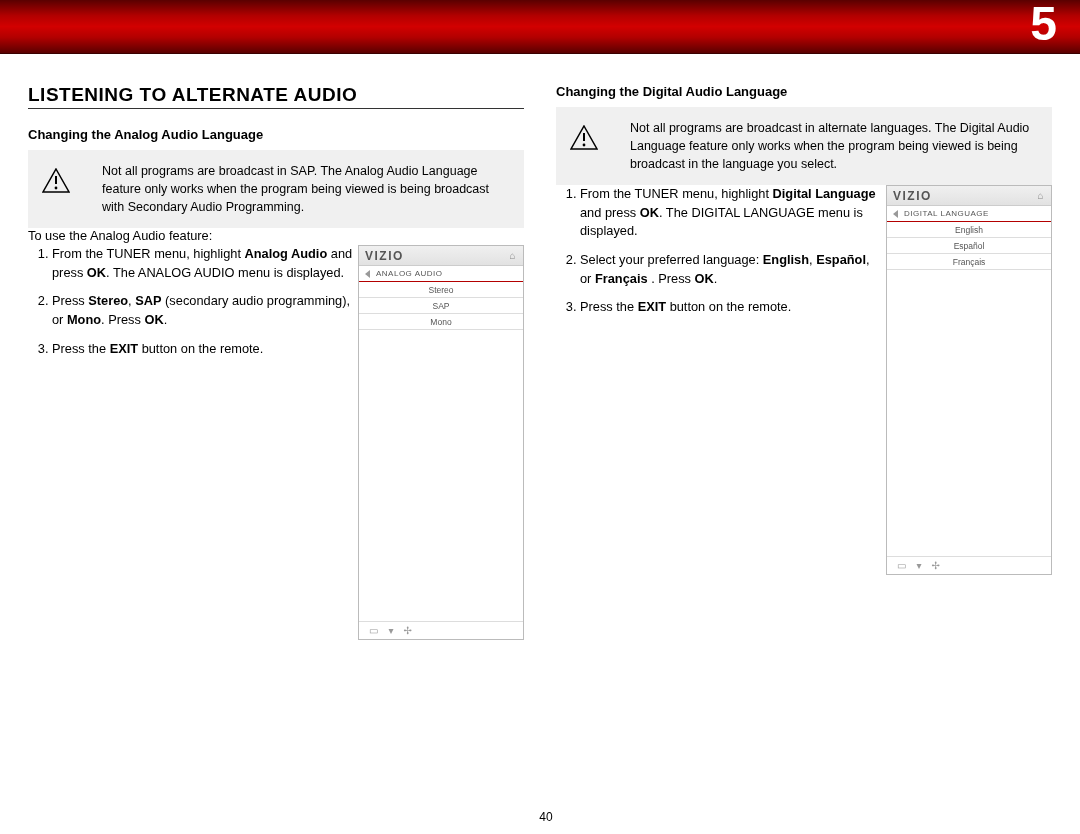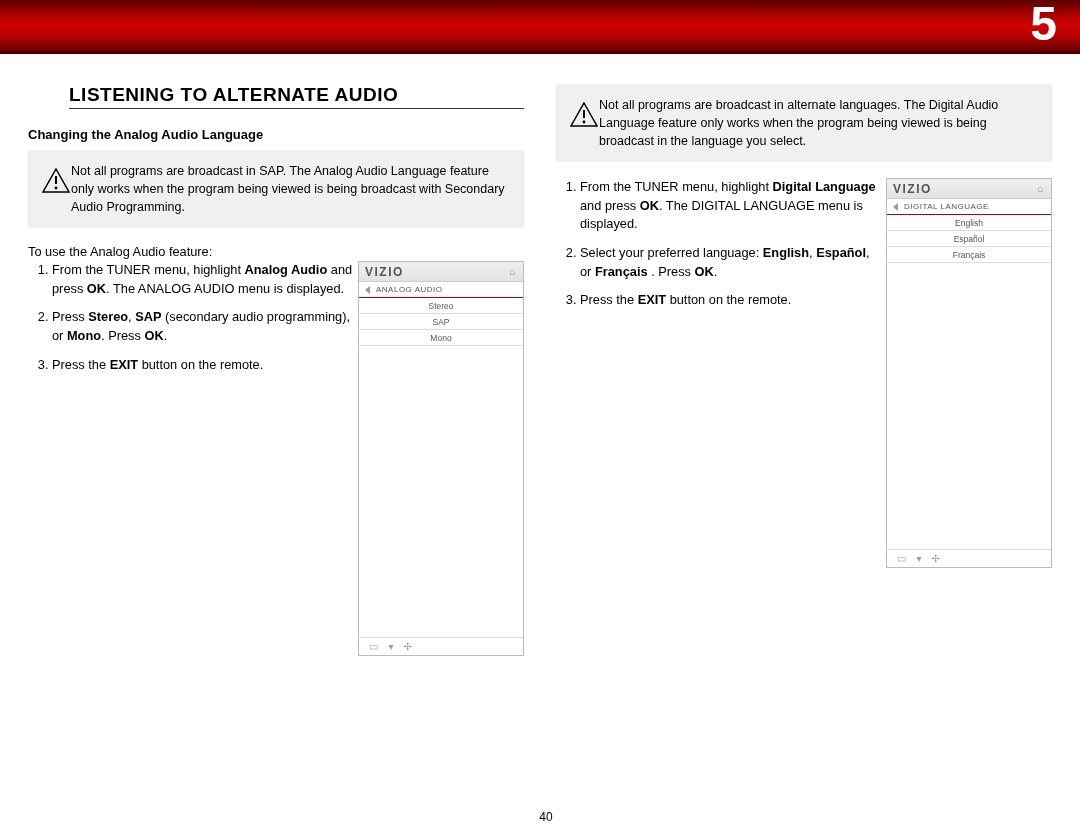--- a/index.html
+++ b/index.html
@@ -28,41 +28,39 @@
   .col {
     width: 496px;
   }
   .section-title {
     font-size: 19px;
     font-weight: 700;
     letter-spacing: 0.5px;
     margin-bottom: 18px;
     border-bottom: 1px solid #333;
     padding-bottom: 2px;
-    margin-left: 41px;
   }
   .sub-title {
     font-size: 13px;
     font-weight: 700;
     margin-bottom: 8px;
   }
   .body-text {
     font-size: 12.8px;
     line-height: 1.45;
     text-align: justify;
     margin-bottom: 14px;
     letter-spacing: 0.3px;
   }
   .note-box {
     background: #f0f0f0;
     padding: 12px 14px 12px 14px;
     display: flex;
     align-items: flex-start;
-    gap: 1px;
-    margin-bottom: 16px;
+    gap: 32px;
   }
   .note-box .warn-icon {
     flex-shrink: 0;
     margin-top: 6px;
   }
   .warn-icon svg { display:block; }
   .note-text {
     font-size: 12.5px;
     line-height: 1.45;
   }
@@ -200,20 +198,21 @@
           <div class="menu-footer">
             <span>▭</span>
             <span>▾</span>
             <span>✢</span>
           </div>
         </div>
       </div>
     </div>
 
     <div class="col">
+      <div class="sub-title">Changing the Digital Audio Language</div>
 
       <div class="note-box">
         <span class="warn-icon">
           <svg width="28" height="26" viewBox="0 0 28 26">
               <path d="M14 1 L27 24 L1 24 Z" fill="none" stroke="#000" stroke-width="1.5"></path>
               <line x1="14" y1="8" x2="14" y2="16" stroke="#000" stroke-width="2"></line>
               <circle cx="14" cy="20" r="1.4" fill="#000"></circle>
             </svg>
         </span>
         <div class="note-text">Not all programs are broadcast in alternate languages. The Digital Audio Language feature only works when the program being viewed is being broadcast in the language you select.</div>

